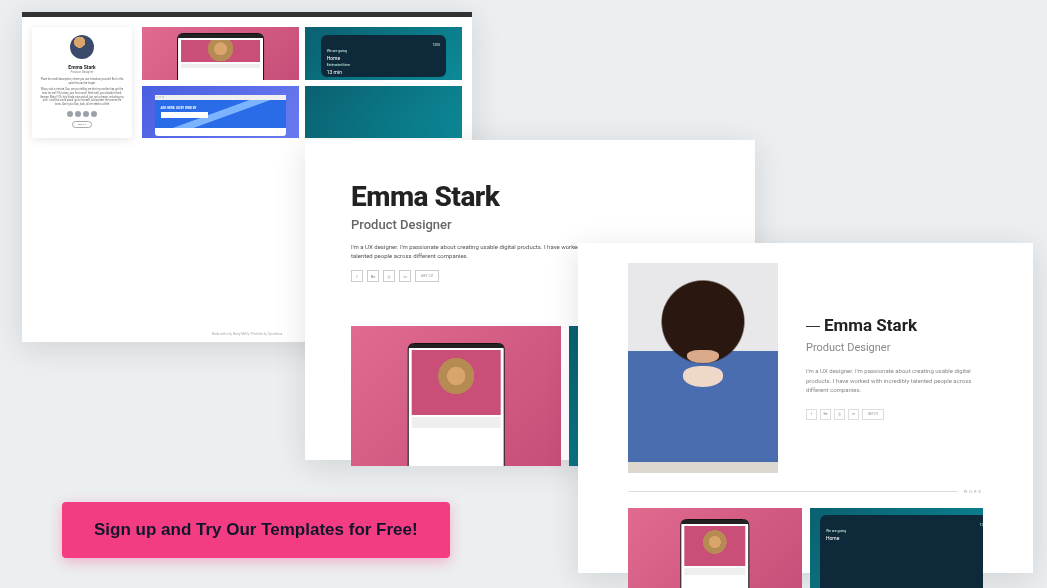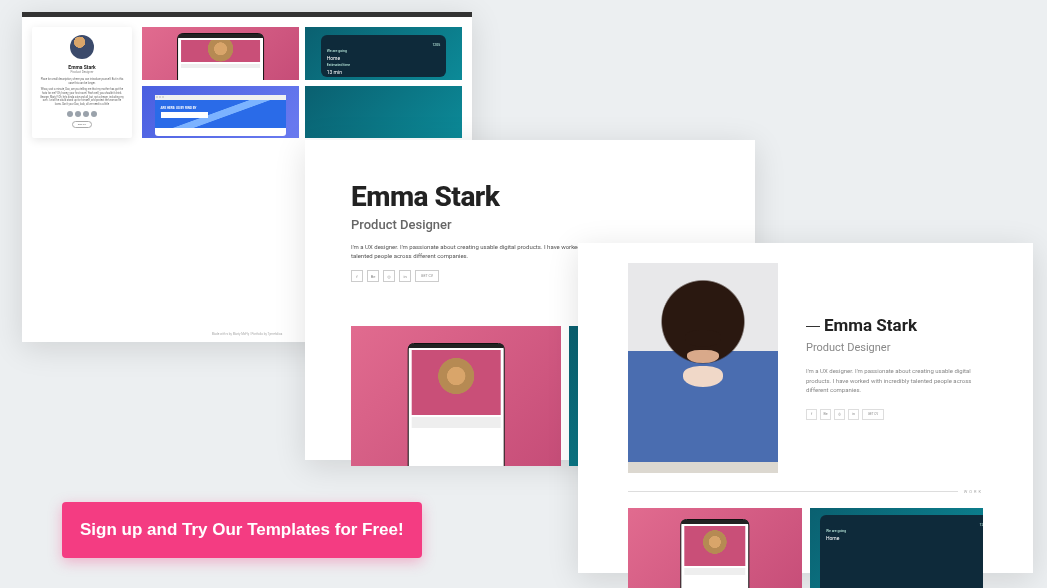--- a/index.html
+++ b/index.html
@@ -120,22 +120,22 @@
   .c3 .work .line { flex:1; height:1px; background:#ddd;}
   .c3 .work .lbl { font-size:4px; color:#aaa; letter-spacing:2px; margin-left:6px;}
   .c3 .projects { display:flex; gap:8px; margin-top: 14px; height: 90px;}
   .c3 .projects .p { flex:1;}
   .c3 .p .phone { width:40%;}
   .c3 .p .device-dark{ top:8%; left:6%; width:100%; height:110%;}
 
   
   .cta {
     position: absolute; left: 62px; bottom: 30px;
-    background: #f43c82; color: #ffffff; border: none;
-    padding: 18px 18px; font-size: 17px; font-weight: 600;
+    background: #f43c82; color: #0f172a; border: none;
+    padding: 18px 32px; font-size: 17px; font-weight: 600;
     border-radius: 4px; cursor: pointer;
     box-shadow: 0 4px 14px rgba(244,60,130,0.35);
   }
 </style>
 </head>
 <body>
 
 <div class="card c1">
   <div class="topbar"></div>
   <div class="inner">

